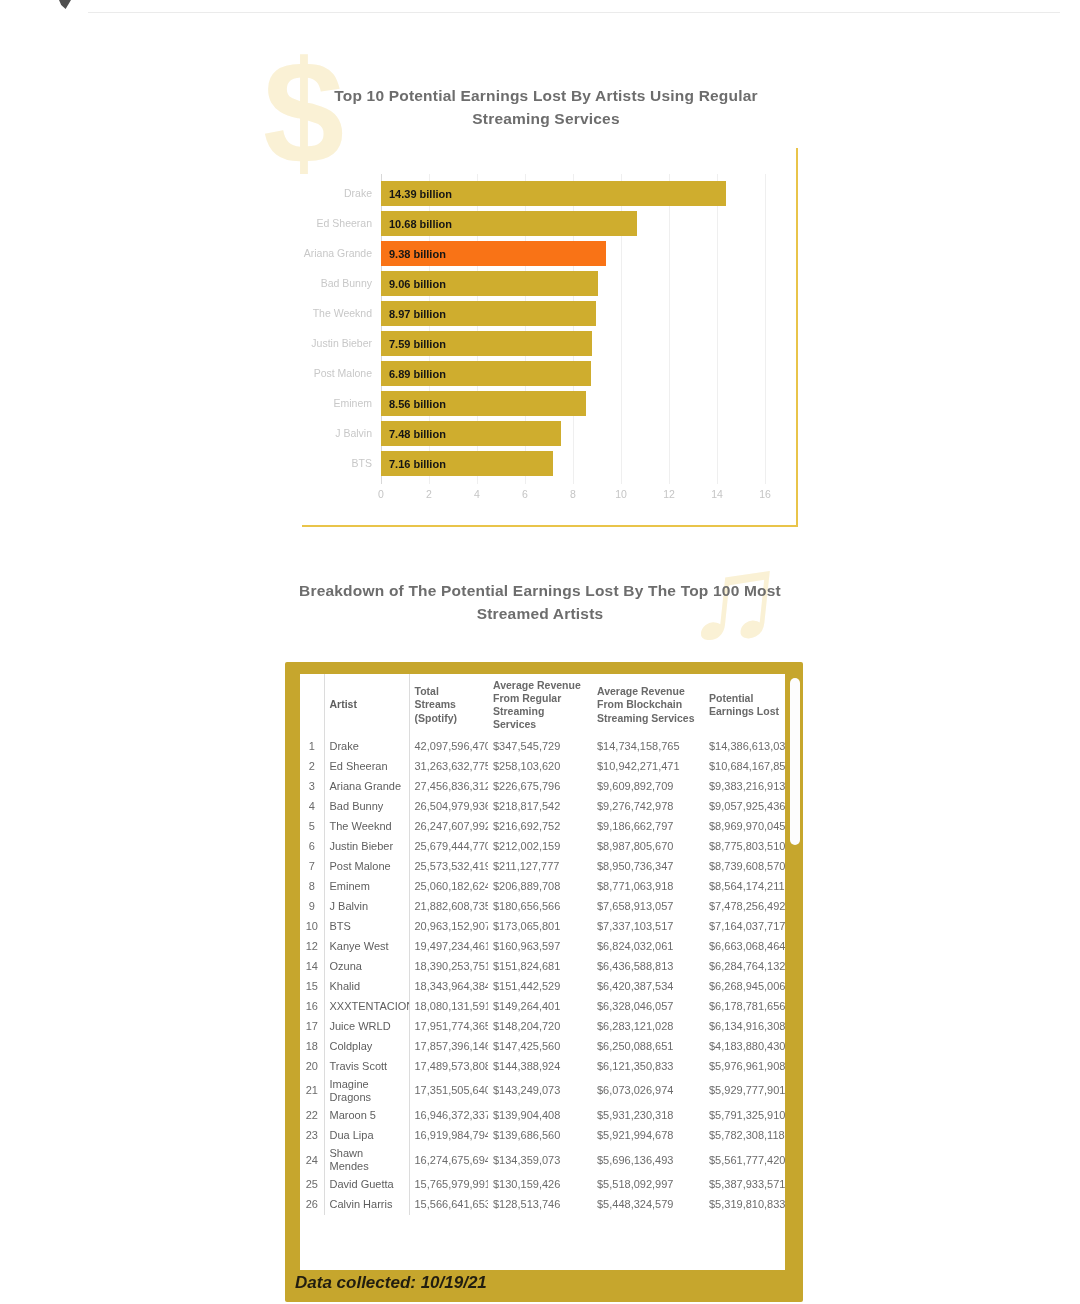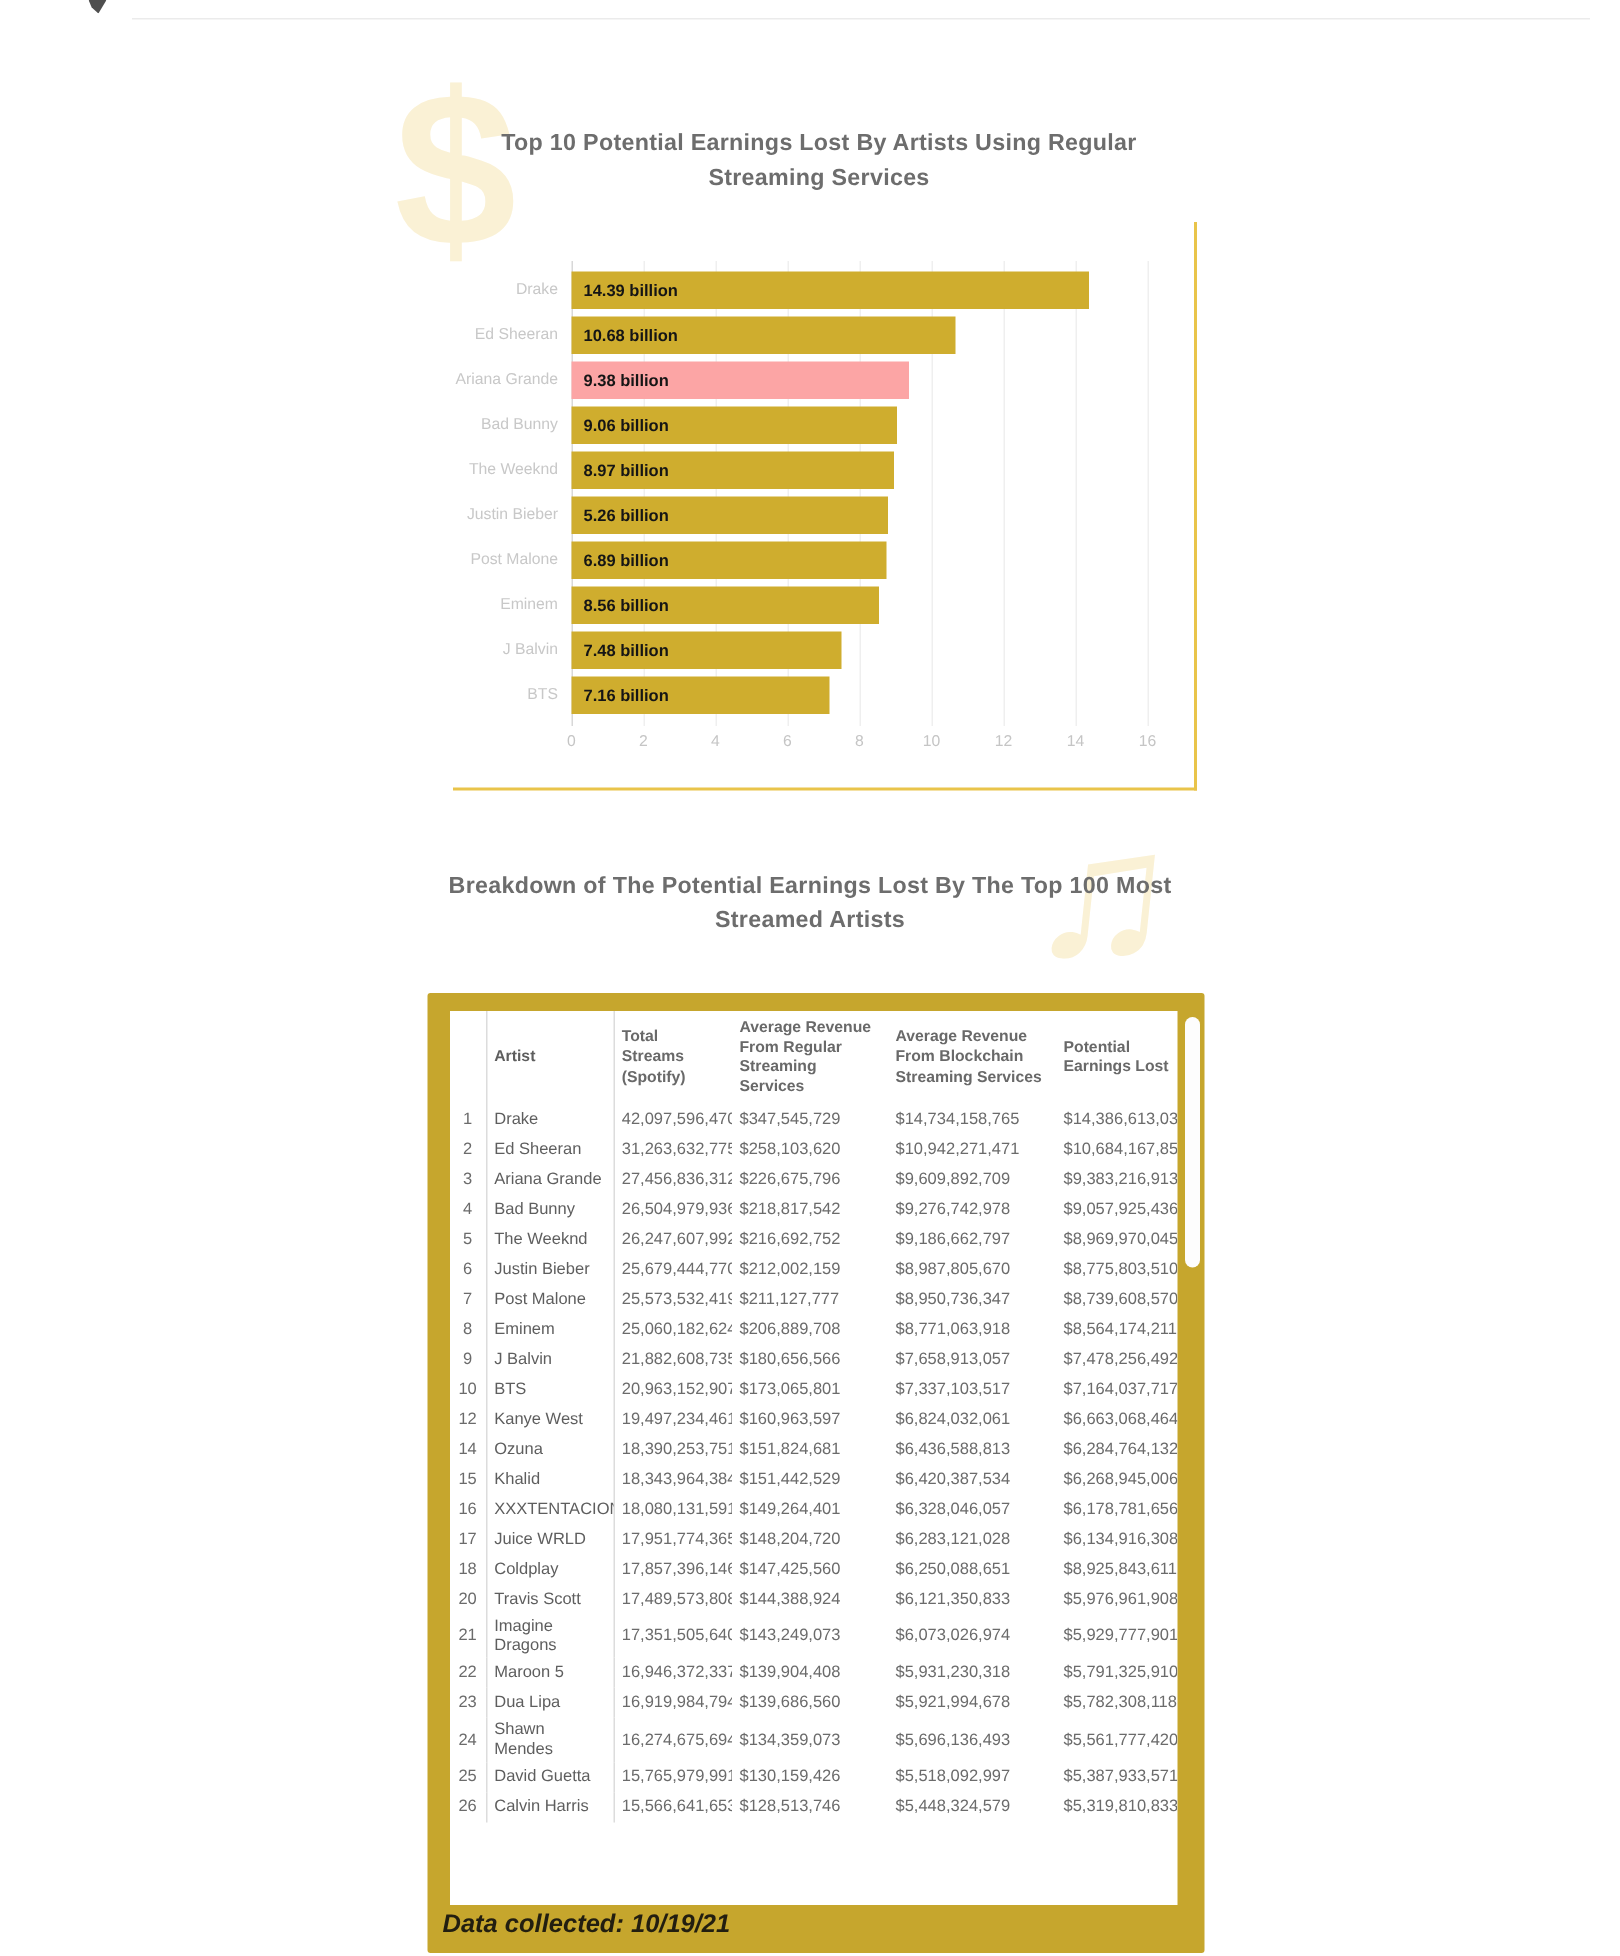--- a/index.html
+++ b/index.html
@@ -100,40 +100,40 @@
           </div>
         </div>
         <div class="chart-row">
           <span class="chart-artist-label">Ed Sheeran</span>
           <div class="chart-bar" style="width: 66.75%; background: rgb(207, 173, 46);">
             <span class="chart-bar-value">10.68 billion</span>
           </div>
         </div>
         <div class="chart-row">
           <span class="chart-artist-label">Ariana Grande</span>
-          <div class="chart-bar" style="width: 58.625%; background: #fca5a5;">
+          <div class="chart-bar" style="width: 58.625%; background: #f97316;">
             <span class="chart-bar-value">9.38 billion</span>
           </div>
         </div>
         <div class="chart-row">
           <span class="chart-artist-label">Bad Bunny</span>
           <div class="chart-bar" style="width: 56.625%; background: rgb(207, 173, 46);">
             <span class="chart-bar-value">9.06 billion</span>
           </div>
         </div>
         <div class="chart-row">
           <span class="chart-artist-label">The Weeknd</span>
           <div class="chart-bar" style="width: 56.0625%; background: rgb(207, 173, 46);">
             <span class="chart-bar-value">8.97 billion</span>
           </div>
         </div>
         <div class="chart-row">
           <span class="chart-artist-label">Justin Bieber</span>
           <div class="chart-bar" style="width: 54.875%; background: rgb(207, 173, 46);">
-            <span class="chart-bar-value">5.26 billion</span>
+            <span class="chart-bar-value">7.59 billion</span>
           </div>
         </div>
         <div class="chart-row">
           <span class="chart-artist-label">Post Malone</span>
           <div class="chart-bar" style="width: 54.625%; background: rgb(207, 173, 46);">
             <span class="chart-bar-value">6.89 billion</span>
           </div>
         </div>
         <div class="chart-row">
           <span class="chart-artist-label">Eminem</span>
@@ -308,21 +308,21 @@
             <td class="col-reg">$148,204,720</td>
             <td class="col-block">$6,283,121,028</td>
             <td class="col-lost">$6,134,916,308</td>
           </tr>
           <tr>
             <td class="col-rank">18</td>
             <td class="col-artist">Coldplay</td>
             <td class="col-streams">17,857,396,146</td>
             <td class="col-reg">$147,425,560</td>
             <td class="col-block">$6,250,088,651</td>
-            <td class="col-lost">$8,925,843,611</td>
+            <td class="col-lost">$4,183,880,430</td>
           </tr>
           <tr>
             <td class="col-rank">20</td>
             <td class="col-artist">Travis Scott</td>
             <td class="col-streams">17,489,573,808</td>
             <td class="col-reg">$144,388,924</td>
             <td class="col-block">$6,121,350,833</td>
             <td class="col-lost">$5,976,961,908</td>
           </tr>
           <tr>

